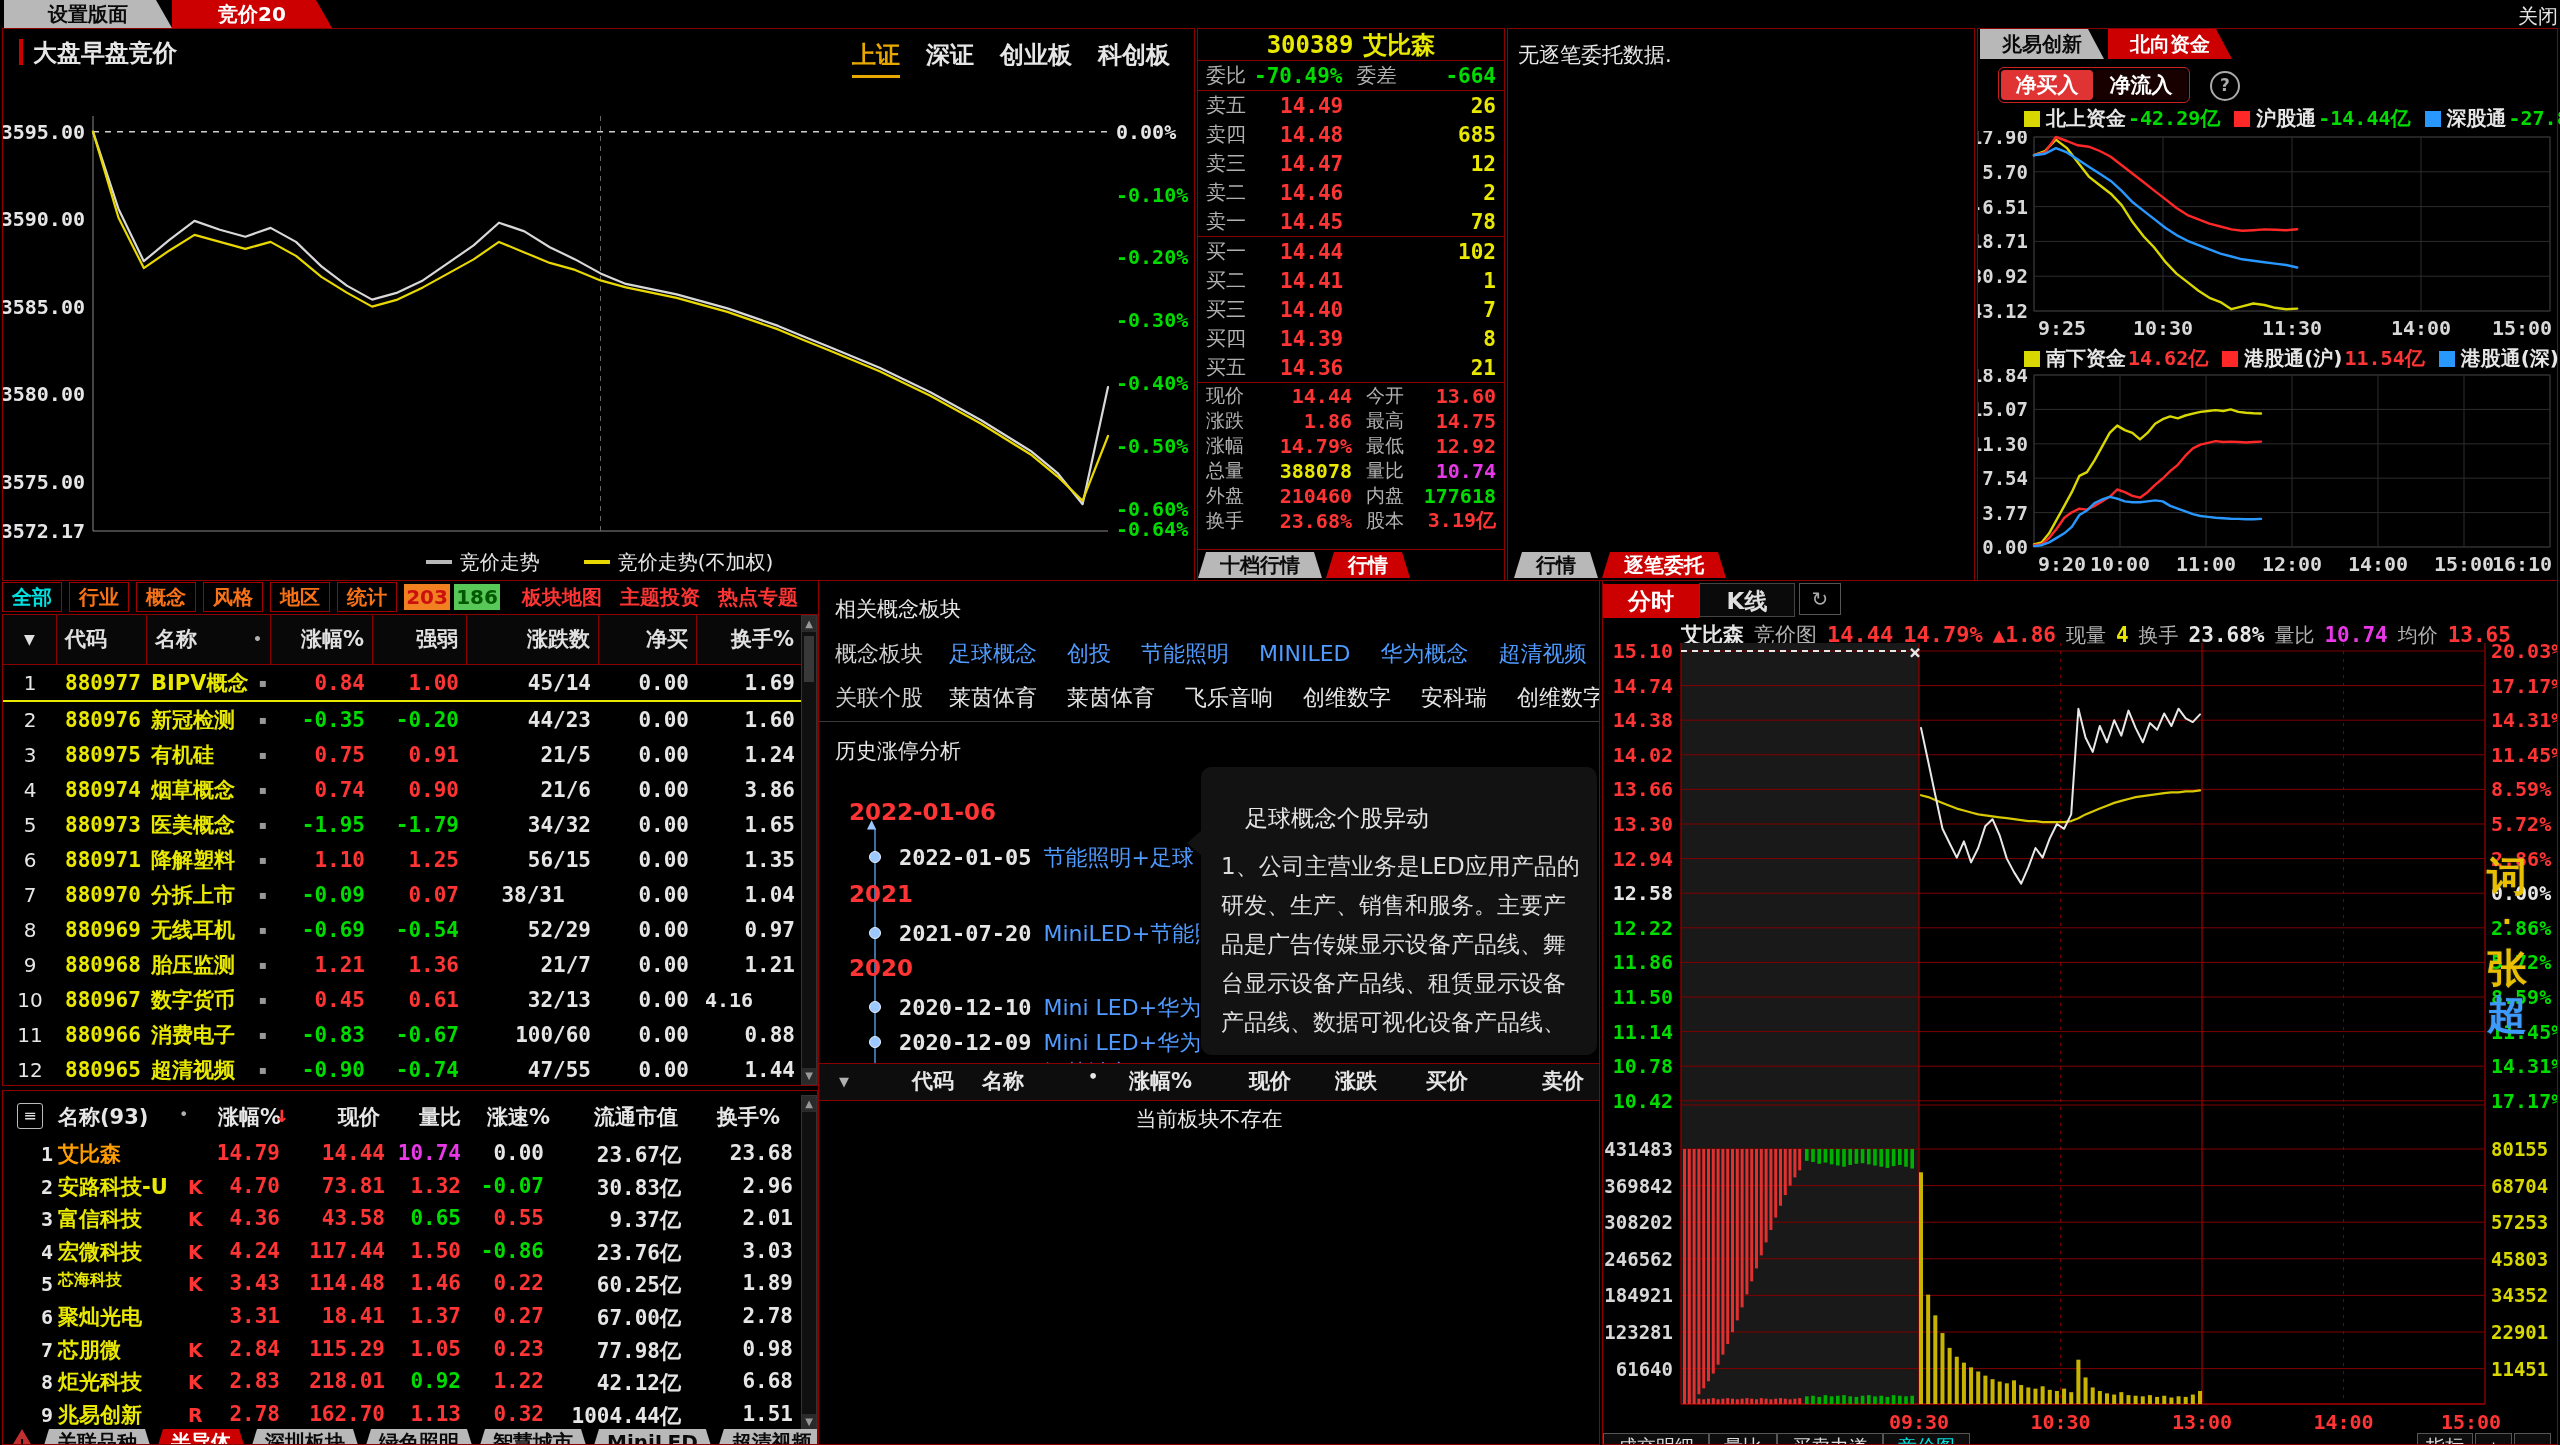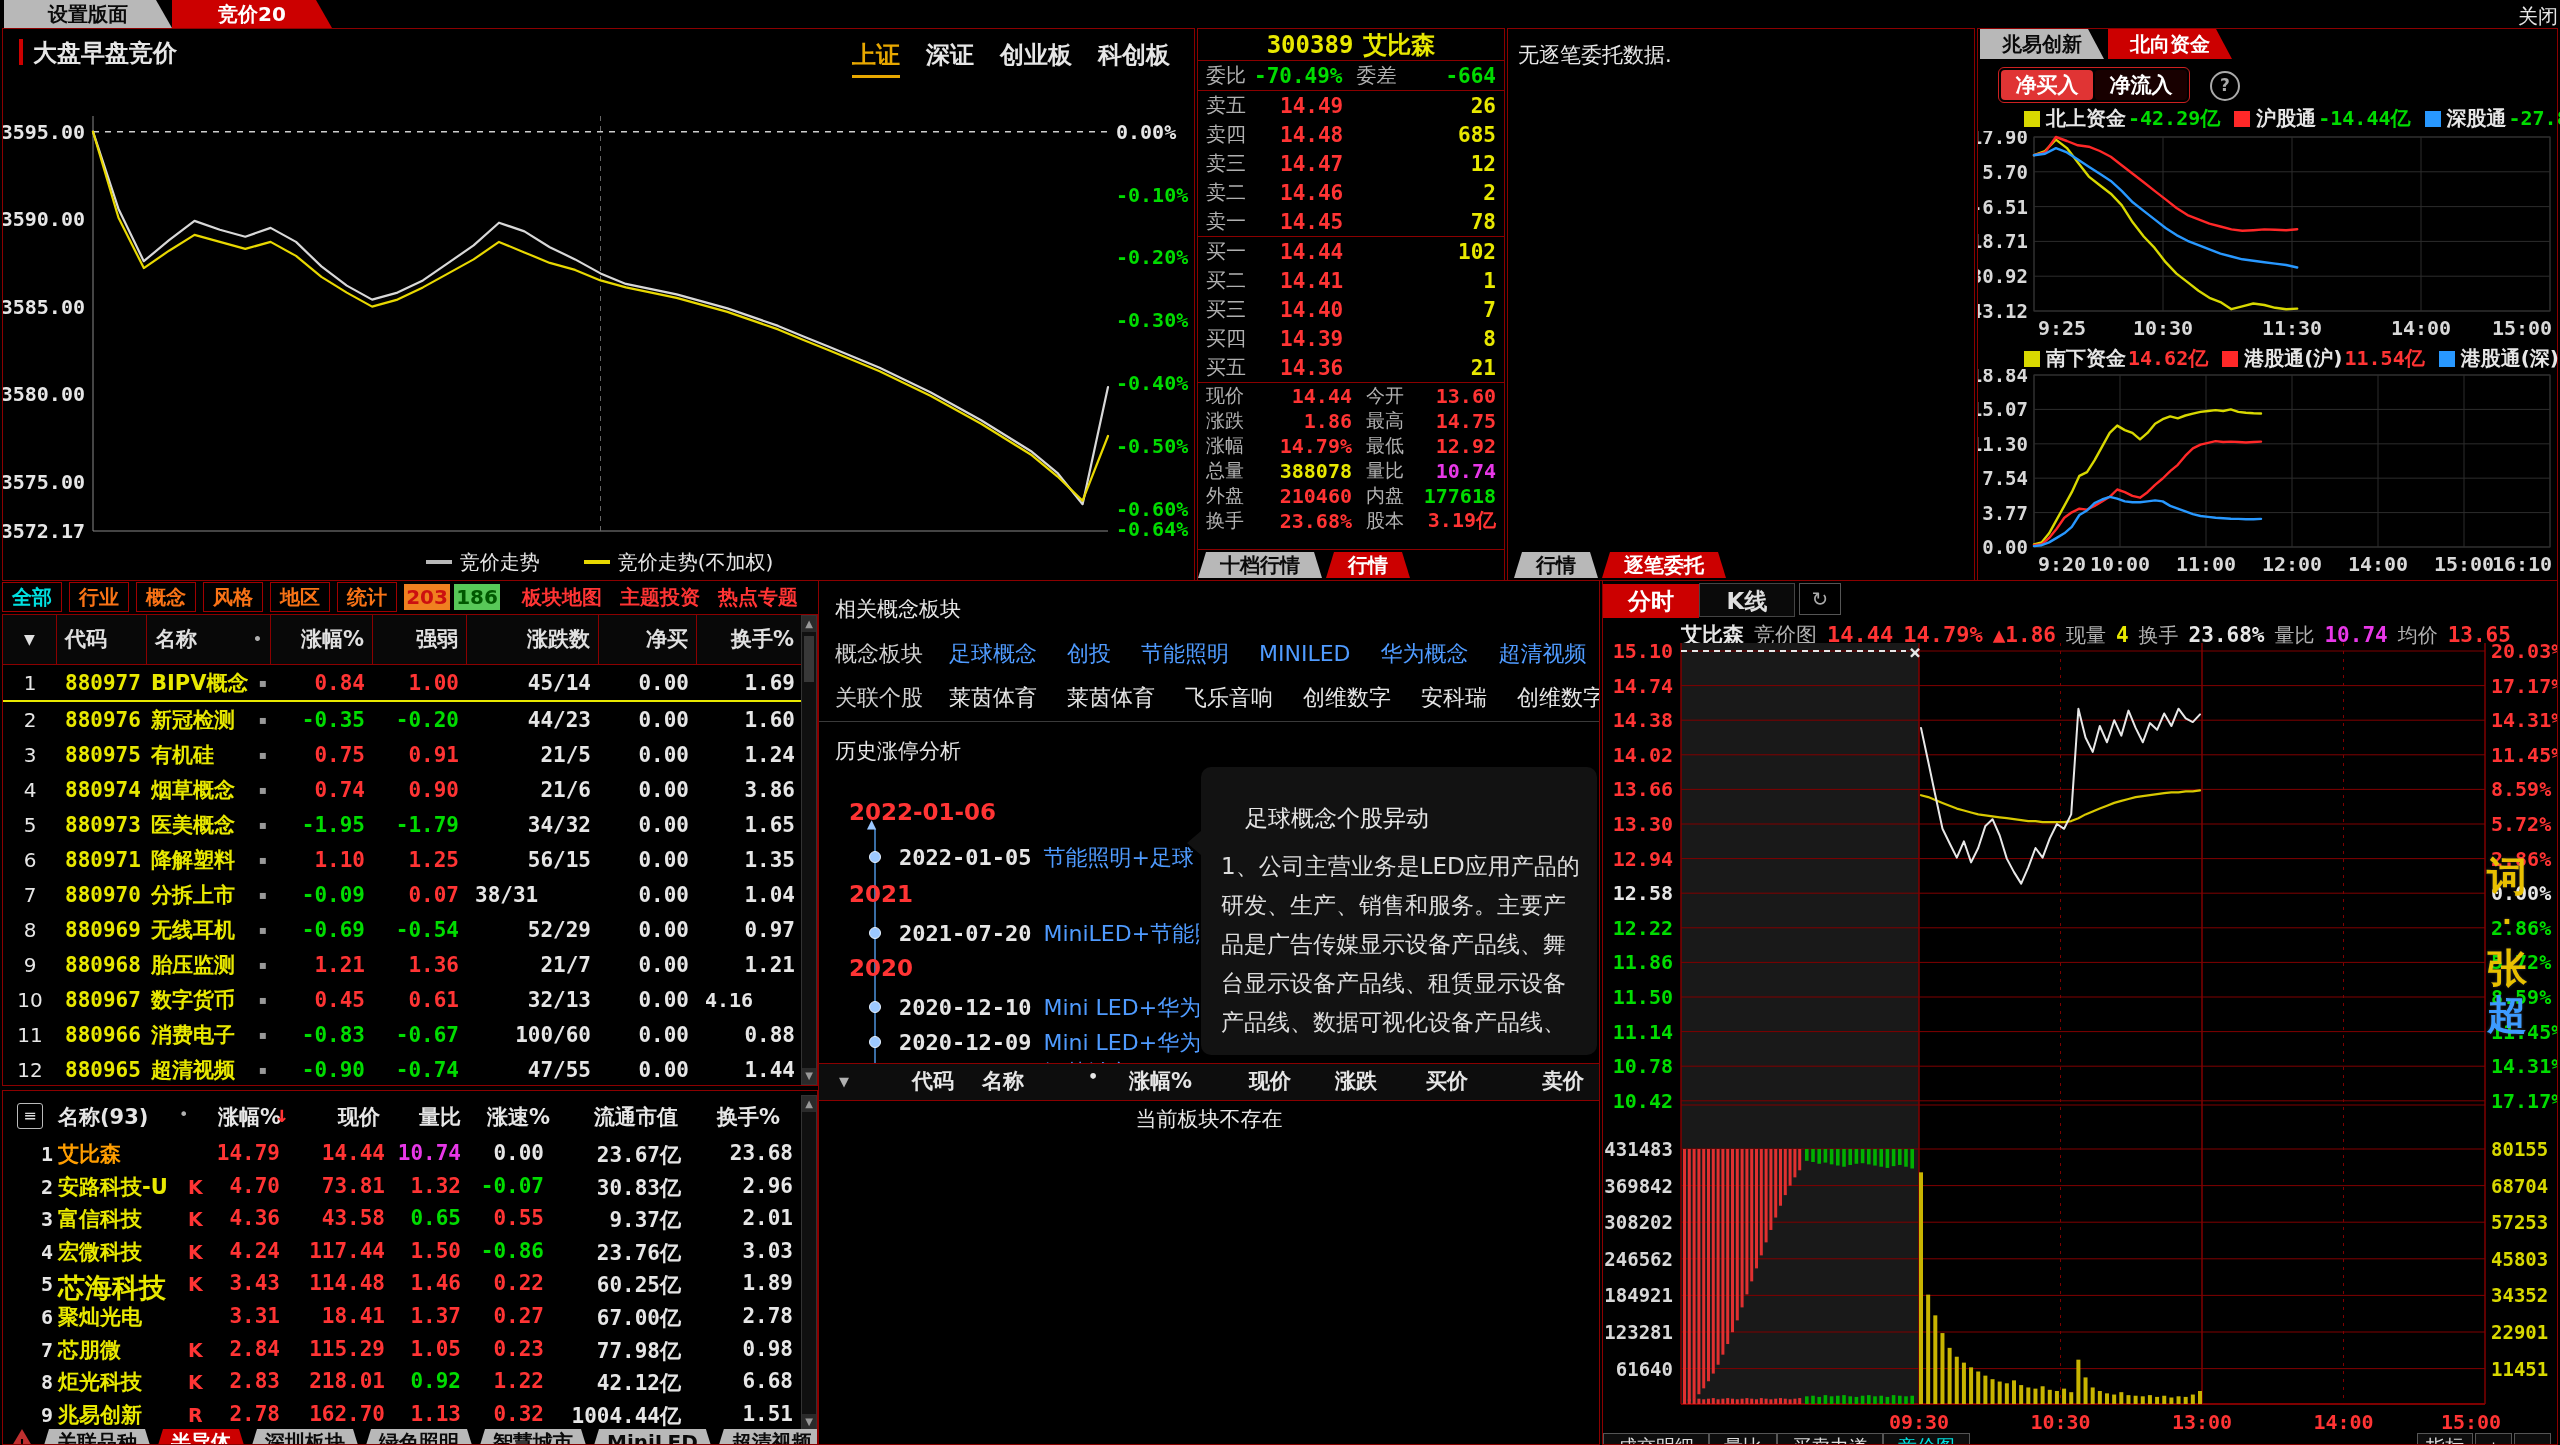--- a/index.html
+++ b/index.html
@@ -348,21 +348,21 @@
         </div>
         <div style="display: flex; height: 35px; align-items: center;">
           <div class="w" style="box-sizing: border-box; width: 54px; text-align: center; padding: 0px 8px; font-size: 20px;">7</div>
           <div class="y num" style="box-sizing: border-box; width: 90px; text-align: left; padding: 0px 8px; font-size: 21px;">880970</div>
           <div style="box-sizing: border-box; width: 124px; padding: 0px 4px; display: flex; align-items: center;">
             <span class="y" style="font-size: 21px; font-weight: bold; white-space: nowrap; overflow: hidden;">分拆上市</span>
             <span style="color: rgb(153, 153, 153); font-size: 12px; margin-left: auto;">▪</span>
           </div>
           <div class="g num" style="box-sizing: border-box; width: 102px; text-align: right; padding: 0px 8px; font-size: 21px;">-0.09</div>
           <div class="r num" style="box-sizing: border-box; width: 94px; text-align: right; padding: 0px 8px; font-size: 21px;">0.07</div>
-          <div class="w num" style="box-sizing: border-box; width: 132px; text-align: left; padding: 0px 8px; font-size: 21px; font-weight: bold;">38/31</div>
+          <div class="w num" style="box-sizing: border-box; width: 132px; text-align: center; padding: 0px 8px; font-size: 21px; font-weight: bold;">38/31</div>
           <div class="w num" style="box-sizing: border-box; width: 98px; text-align: right; padding: 0px 8px; font-size: 21px;">0.00</div>
           <div class="w num" style="box-sizing: border-box; width: 106px; text-align: right; padding: 0px 8px; font-size: 21px;">1.04</div>
         </div>
         <div style="display: flex; height: 35px; align-items: center;">
           <div class="w" style="box-sizing: border-box; width: 54px; text-align: center; padding: 0px 8px; font-size: 20px;">8</div>
           <div class="y num" style="box-sizing: border-box; width: 90px; text-align: left; padding: 0px 8px; font-size: 21px;">880969</div>
           <div style="box-sizing: border-box; width: 124px; padding: 0px 4px; display: flex; align-items: center;">
             <span class="y" style="font-size: 21px; font-weight: bold; white-space: nowrap; overflow: hidden;">无线耳机</span>
             <span style="color: rgb(153, 153, 153); font-size: 12px; margin-left: auto;">▪</span>
           </div>
@@ -524,21 +524,21 @@
         <span class="r" style="position: absolute; left: 185px; top: 5px; font-size: 19px; font-weight: bold;">K</span>
         <span class="r num" style="position: absolute; top: 3px; font-size: 21px; left: 0px; width: 277px; text-align: right;">4.24</span>
         <span class="r num" style="position: absolute; top: 3px; font-size: 21px; left: 0px; width: 382px; text-align: right;">117.44</span>
         <span class="r num" style="position: absolute; top: 3px; font-size: 21px; left: 0px; width: 458px; text-align: right;">1.50</span>
         <span class="g num" style="position: absolute; top: 3px; font-size: 21px; left: 0px; width: 541px; text-align: right;">-0.86</span>
         <span class="w num" style="position: absolute; top: 3px; font-size: 21px; left: 0px; width: 678px; text-align: right;">23.76亿</span>
         <span class="w num" style="position: absolute; top: 3px; font-size: 21px; left: 0px; width: 790px; text-align: right;">3.03</span>
       </div>
       <div style="position: absolute; left: 0px; top: 177.4px; width: 100%; height: 32px;">
         <span class="w num" style="position: absolute; right: 764px; top: 4px; font-size: 20px;">5</span>
-        <span class="y" style="position: absolute; left: 55px; top: 2px; font-size: 27px; font-weight: bold; white-space: nowrap;">芯海科技</span>
+        <span class="y" style="position: absolute; left: 55px; top: 2px; font-size: 16px; font-weight: bold; white-space: nowrap;">芯海科技</span>
         <span class="r" style="position: absolute; left: 185px; top: 5px; font-size: 19px; font-weight: bold;">K</span>
         <span class="r num" style="position: absolute; top: 3px; font-size: 21px; left: 0px; width: 277px; text-align: right;">3.43</span>
         <span class="r num" style="position: absolute; top: 3px; font-size: 21px; left: 0px; width: 382px; text-align: right;">114.48</span>
         <span class="r num" style="position: absolute; top: 3px; font-size: 21px; left: 0px; width: 458px; text-align: right;">1.46</span>
         <span class="r num" style="position: absolute; top: 3px; font-size: 21px; left: 0px; width: 541px; text-align: right;">0.22</span>
         <span class="w num" style="position: absolute; top: 3px; font-size: 21px; left: 0px; width: 678px; text-align: right;">60.25亿</span>
         <span class="w num" style="position: absolute; top: 3px; font-size: 21px; left: 0px; width: 790px; text-align: right;">1.89</span>
       </div>
       <div style="position: absolute; left: 0px; top: 210px; width: 100%; height: 32px;">
         <span class="w num" style="position: absolute; right: 764px; top: 4px; font-size: 20px;">6</span>

